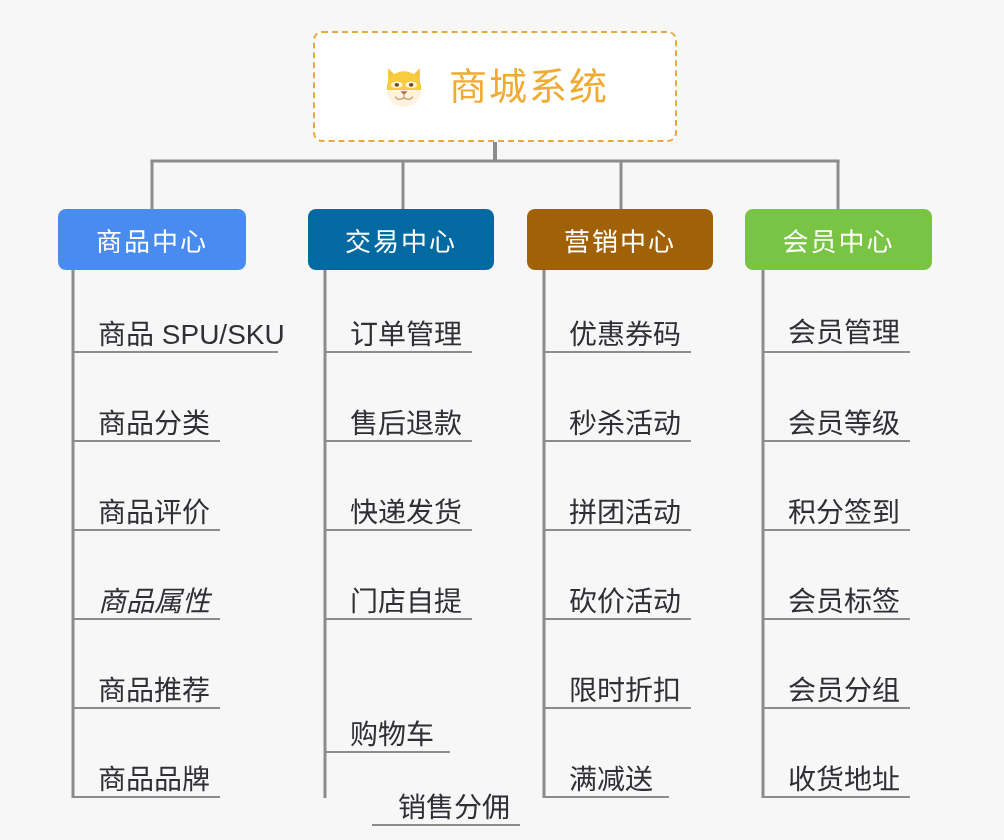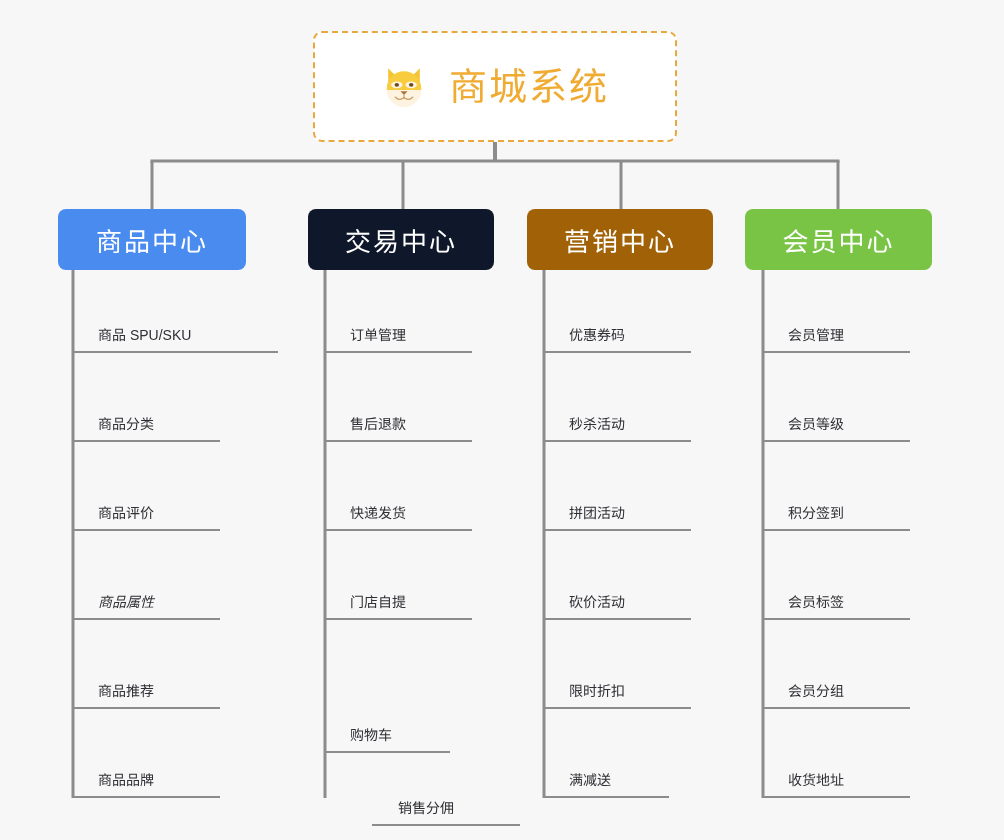--- a/index.html
+++ b/index.html
@@ -83,21 +83,21 @@
   .leaf {
     position: absolute;
     height: 36px;
     display: flex;
     align-items: flex-end;
     box-sizing: border-box;
     border-bottom: 2px solid #8c8c8c;
     padding: 0 14px 3px 26px;
   }
   .leaf-label {
-    font-size: 14px;
+    font-size: 28px;
     line-height: 26px;
     color: #2f2f35;
     white-space: nowrap;
   }
 </style>
 </head>
 <body>
 
 <div id="mindmap">
 
@@ -147,21 +147,21 @@
       </div>
       <div class="leaf" style="left: 72px; top: 584px; width: 148px; font-style: italic;">
         <span class="leaf-label">商品属性</span>
       </div>
       <div class="leaf" style="left: 72px; top: 673px; width: 148px;">
         <span class="leaf-label">商品推荐</span>
       </div>
       <div class="leaf" style="left: 72px; top: 762px; width: 148px;">
         <span class="leaf-label">商品品牌</span>
       </div>
-      <div class="cat-box" style="left: 308px; top: 209px; width: 186px; background: #0f172a;">
+      <div class="cat-box" style="left: 308px; top: 209px; width: 186px; background: #0369a1;">
         <span>交易中心</span>
       </div>
       <div class="leaf" style="left: 324px; top: 317px; width: 148px;">
         <span class="leaf-label">订单管理</span>
       </div>
       <div class="leaf" style="left: 324px; top: 406px; width: 148px;">
         <span class="leaf-label">售后退款</span>
       </div>
       <div class="leaf" style="left: 324px; top: 495px; width: 148px;">
         <span class="leaf-label">快递发货</span>
@@ -192,21 +192,21 @@
       </div>
       <div class="leaf" style="left: 543px; top: 673px; width: 148px;">
         <span class="leaf-label">限时折扣</span>
       </div>
       <div class="leaf" style="left: 543px; top: 762px; width: 126px;">
         <span class="leaf-label">满减送</span>
       </div>
       <div class="cat-box" style="left: 745px; top: 209px; width: 187px; background: rgb(121, 196, 69);">
         <span>会员中心</span>
       </div>
-      <div class="leaf" style="left: 762px; top: 317px; width: 148px;">
+      <div class="leaf" style="left: 762px; top: 317px; width: 148px; font-family: Liberation Mono, monospace;">
         <span class="leaf-label">会员管理</span>
       </div>
       <div class="leaf" style="left: 762px; top: 406px; width: 148px;">
         <span class="leaf-label">会员等级</span>
       </div>
       <div class="leaf" style="left: 762px; top: 495px; width: 148px;">
         <span class="leaf-label">积分签到</span>
       </div>
       <div class="leaf" style="left: 762px; top: 584px; width: 148px;">
         <span class="leaf-label">会员标签</span>

